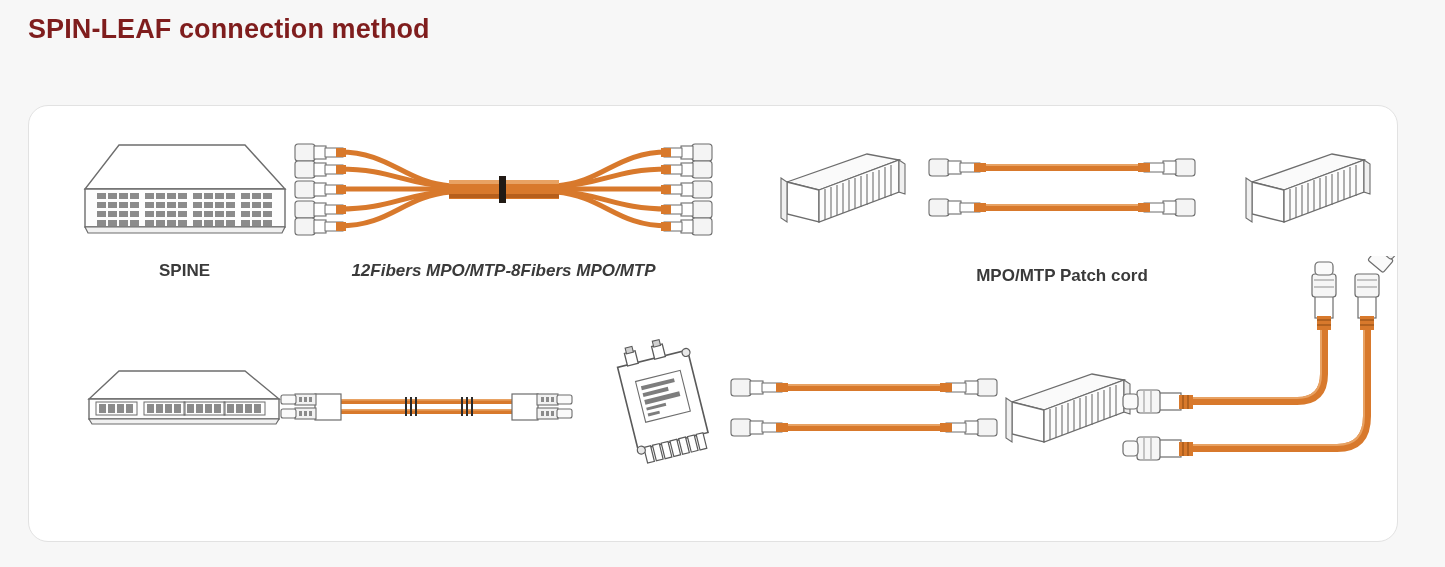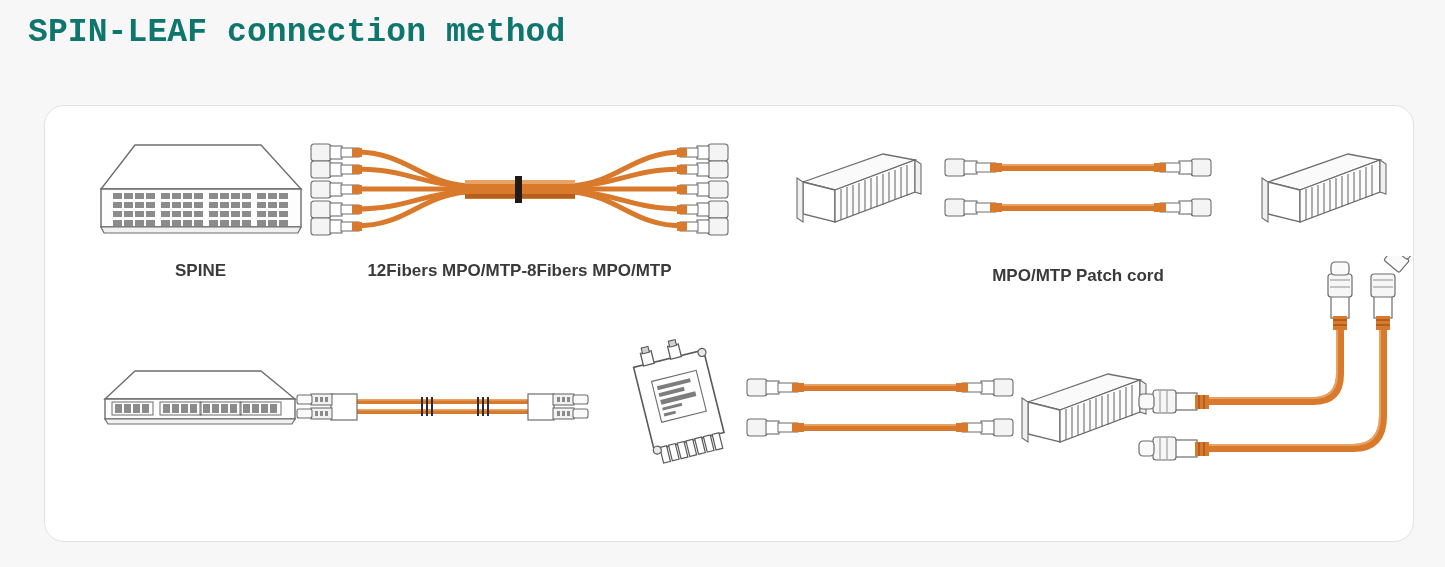--- a/index.html
+++ b/index.html
@@ -11,38 +11,36 @@
     width: 1445px;
     height: 567px;
     position: relative;
     font-family: "Liberation Sans", sans-serif;
     overflow: hidden;
   }
   #page-title {
     position: absolute;
     left: 28px;
     top: 14px;
-    font-size: 33px;
+    font-size: 27px;
     font-weight: bold;
-    color: #0f766e;
+    color: #7f1d1d;
     letter-spacing: 0.1px;
     white-space: nowrap;
-    font-family: Liberation Mono, monospace;
   }
   #diagram-card {
     position: absolute;
     left: 28px;
     top: 105px;
     width: 1370px;
     height: 437px;
     background: #ffffff;
     border: 1px solid #e2e2e2;
     border-radius: 20px;
     box-sizing: border-box;
-    margin-left: 16px;
   }
   .item {
     position: absolute;
   }
   .item-label {
     position: absolute;
     text-align: center;
     font-size: 17px;
     font-weight: bold;
     color: #3a3a3a;
@@ -135,21 +133,21 @@
             <rect x="149" y="52" width="9" height="6"></rect>
           <rect x="164" y="52" width="9" height="6"></rect>
             <rect x="175" y="52" width="9" height="6"></rect>
           <rect x="186" y="52" width="9" height="6"></rect>
         </g>
       </g>
     </svg>
     <div class="item-label" style="top:120px;">SPINE</div>
   </div>
 
-  <div class="item" style="left:262px; top:28px; width:425px; height:160px;">
+  <div class="item" style="left:262px; top:28px; width:425px; height:160px;font-style:italic;">
     <svg class="art" width="425" height="110" viewBox="0 0 425 110">
       <g stroke="#d8792c" stroke-width="5" fill="none" stroke-linecap="round">
         <path d="M48,18 C100,18 112,48 160,52"></path>
         <path d="M48,35 C100,35 112,50 160,53"></path>
         <path d="M48,55 L160,55"></path>
         <path d="M48,75 C100,75 112,60 160,57"></path>
         <path d="M48,92 C100,92 112,62 160,58"></path>
         <path d="M265,52 C313,48 325,18 377,18"></path>
         <path d="M265,53 C313,50 325,35 377,35"></path>
         <path d="M265,55 L377,55"></path>

